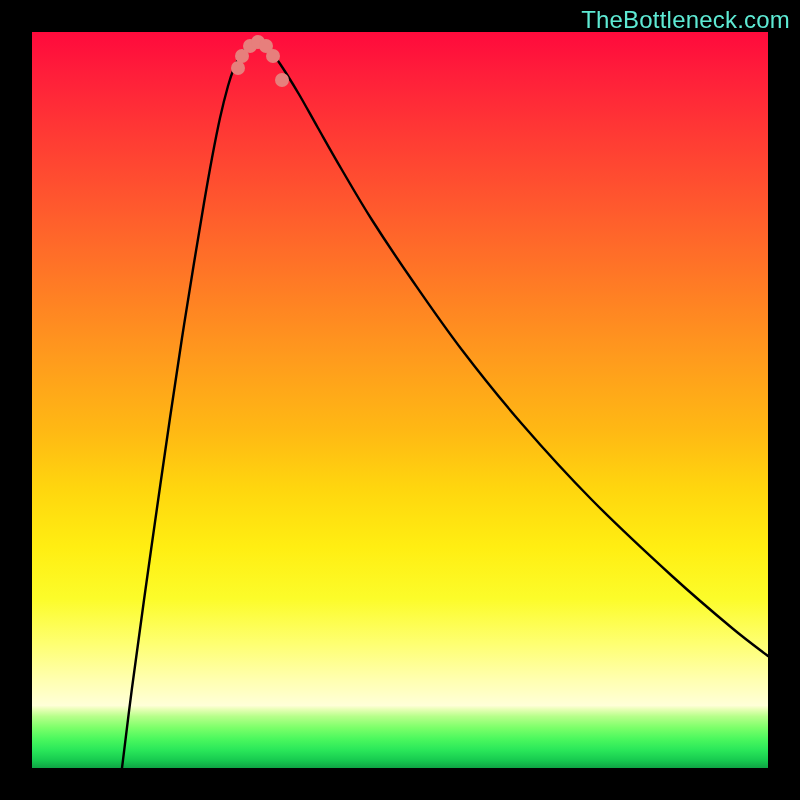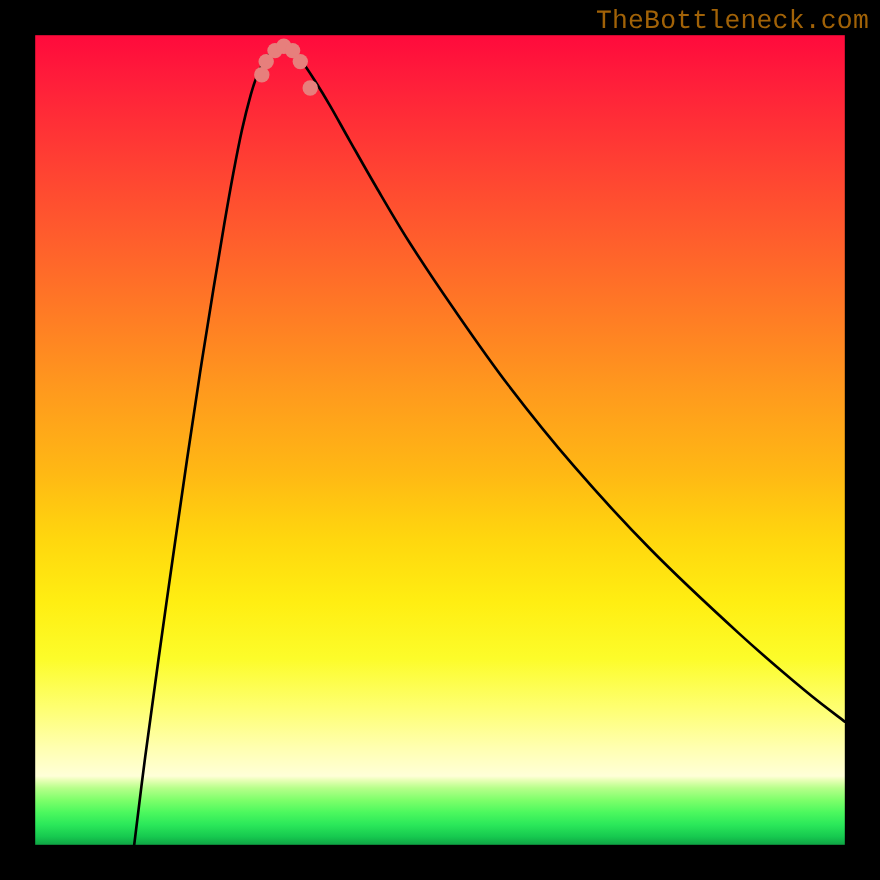--- a/index.html
+++ b/index.html
@@ -48,25 +48,24 @@
         #4cf85e 96%,
         #2be85a 97.5%,
         #16c94f 99%,
         #0fa444 100%
       );
   }
   .watermark {
     position: absolute;
     top: 6px;
     right: 10px;
-    color: #a16207;
+    color: #5eead4;
     font-size: 24px;
     letter-spacing: 0.2px;
     font-weight: 500;
-    font-family: Liberation Mono, monospace;
   }
   svg.curves {
     position: absolute;
     left: 32px;
     top: 32px;
     width: 736px;
     height: 736px;
     overflow: visible;
   }
 </style>

